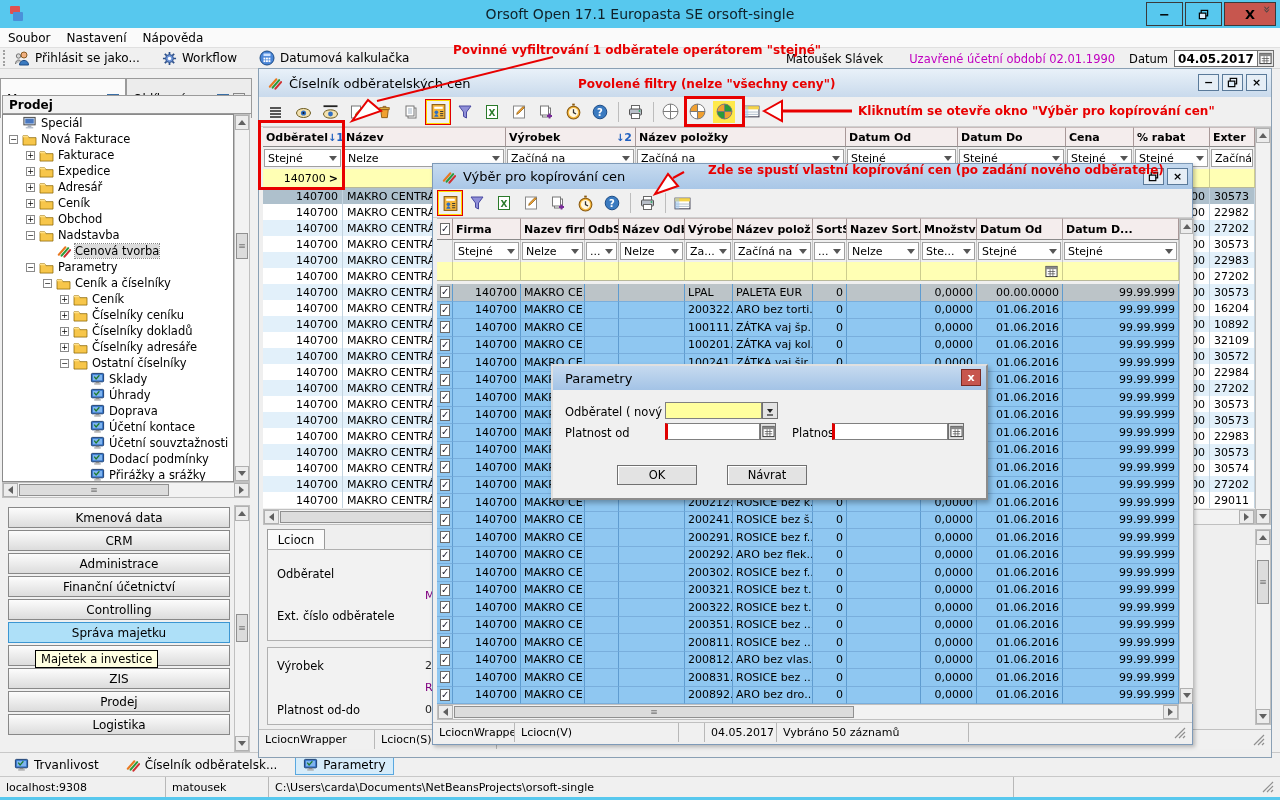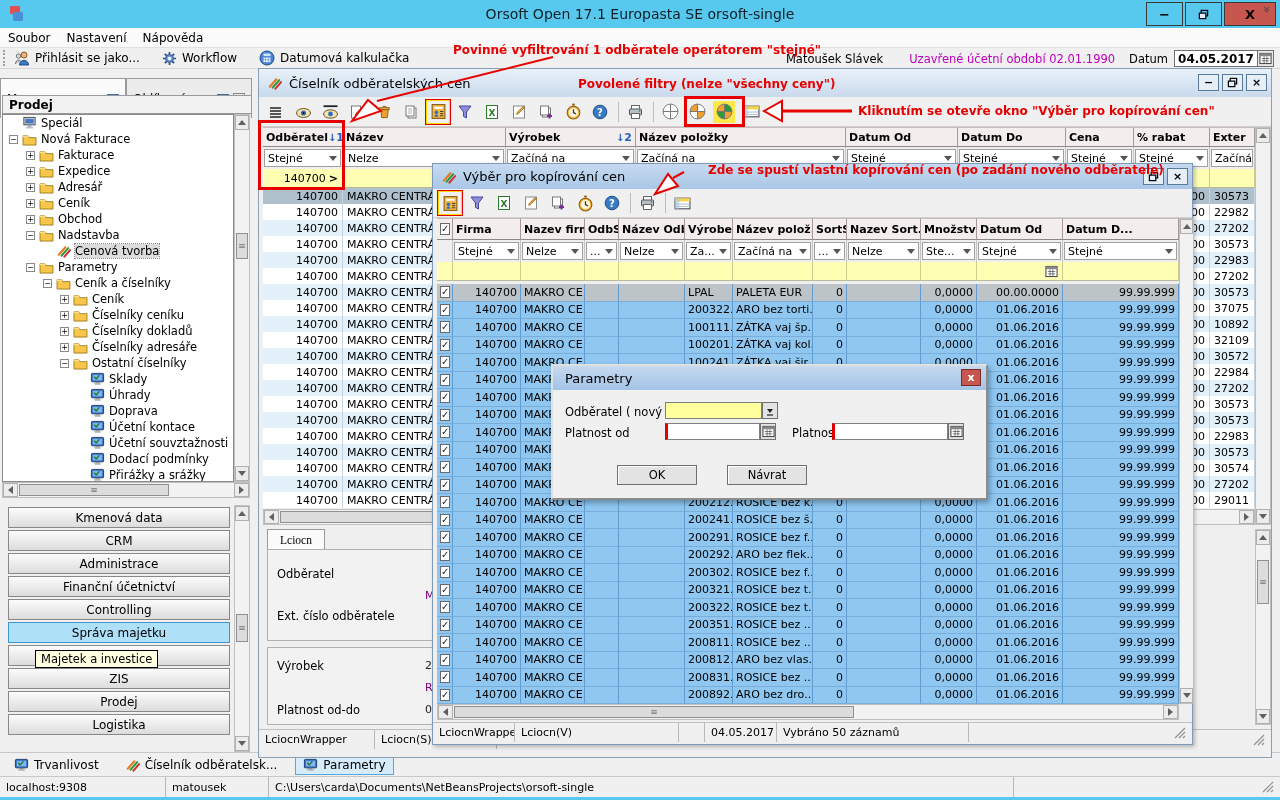--- a/index.html
+++ b/index.html
@@ -81,21 +81,21 @@
   .fsel .dd{margin-left:auto;flex:none;}
   .ycell{height:19px;background:#ffffb4;border-right:1px solid #cdcd8e;border-bottom:1px solid #b8b89a;display:flex;align-items:center;padding:0 4px;overflow:hidden;white-space:nowrap;flex:none;}
   .drow{display:flex;position:absolute;left:4px;height:16px;}
   .dcell{height:100%;border-right:1px solid #c4d4e0;display:flex;align-items:center;padding:0 4px;overflow:hidden;white-space:nowrap;flex:none;}
   .r-al{justify-content:flex-end;}
   .row-w{background:#fff;}
   .row-b{background:#e2f0fa;}
   .row-s{background:#aec0cc;}
 
   
-  .formtab{position:absolute;left:8px;top:460px;width:58px;height:20px;background:#fbfbfb;border:1px solid #9a9a9a;border-bottom:none;display:flex;align-items:center;justify-content:center;font-size:11.5px;font-family:Liberation Serif, serif;}
+  .formtab{position:absolute;left:8px;top:460px;width:58px;height:20px;background:#fbfbfb;border:1px solid #9a9a9a;border-bottom:none;display:flex;align-items:center;justify-content:center;font-size:11.5px;}
   .formbox{position:absolute;background:#f2f2f2;border:1px solid #b0b0b0;}
   .flabel{position:absolute;font-size:11.5px;}
   .fhint{position:absolute;font-size:11px;}
   .mw-status{position:absolute;left:0;top:660px;width:100%;height:20px;background:#f0f0f0;border-top:1px solid #c0c0c0;display:flex;}
   .st-cell{border-right:1px solid #b8b8b8;display:flex;align-items:center;padding:0 6px;overflow:hidden;white-space:nowrap;flex:none;}
 
   
   .dlg{position:absolute;left:432px;top:163px;width:761px;height:582px;background:#efefef;border:1px solid #7e9ab8;box-shadow:2px 2px 4px rgba(0,0,0,.25);z-index:20;}
   .dlg-title{position:absolute;left:0;top:0;width:100%;height:25px;background:linear-gradient(#c6daef,#a9c7e7);display:flex;align-items:center;padding-left:8px;}
   .dlg-title .t{font-size:13px;margin-left:7px;}
@@ -911,21 +911,21 @@
         </div>
         <div class="drow row-w" style="top: 231px;">
           <div class="dcell r-al" style="width: 80px;">140700</div>
           <div class="dcell" style="width: 163px;">MAKRO CENTRÁ</div>
           <div class="dcell" style="width: 130px;"></div>
           <div class="dcell" style="width: 210px;"></div>
           <div class="dcell" style="width: 112px;"></div>
           <div class="dcell" style="width: 108px;"></div>
           <div class="dcell" style="width: 68px;"></div>
           <div class="dcell r-al" style="width: 76px;">0,00</div>
-          <div class="dcell" style="width: 45px;">37075</div>
+          <div class="dcell" style="width: 45px;">16204</div>
         </div>
         <div class="drow row-b" style="top: 247px;">
           <div class="dcell r-al" style="width: 80px;">140700</div>
           <div class="dcell" style="width: 163px;">MAKRO CENTRÁ</div>
           <div class="dcell" style="width: 130px;"></div>
           <div class="dcell" style="width: 210px;"></div>
           <div class="dcell" style="width: 112px;"></div>
           <div class="dcell" style="width: 108px;"></div>
           <div class="dcell" style="width: 68px;"></div>
           <div class="dcell r-al" style="width: 76px;">0,00</div>

